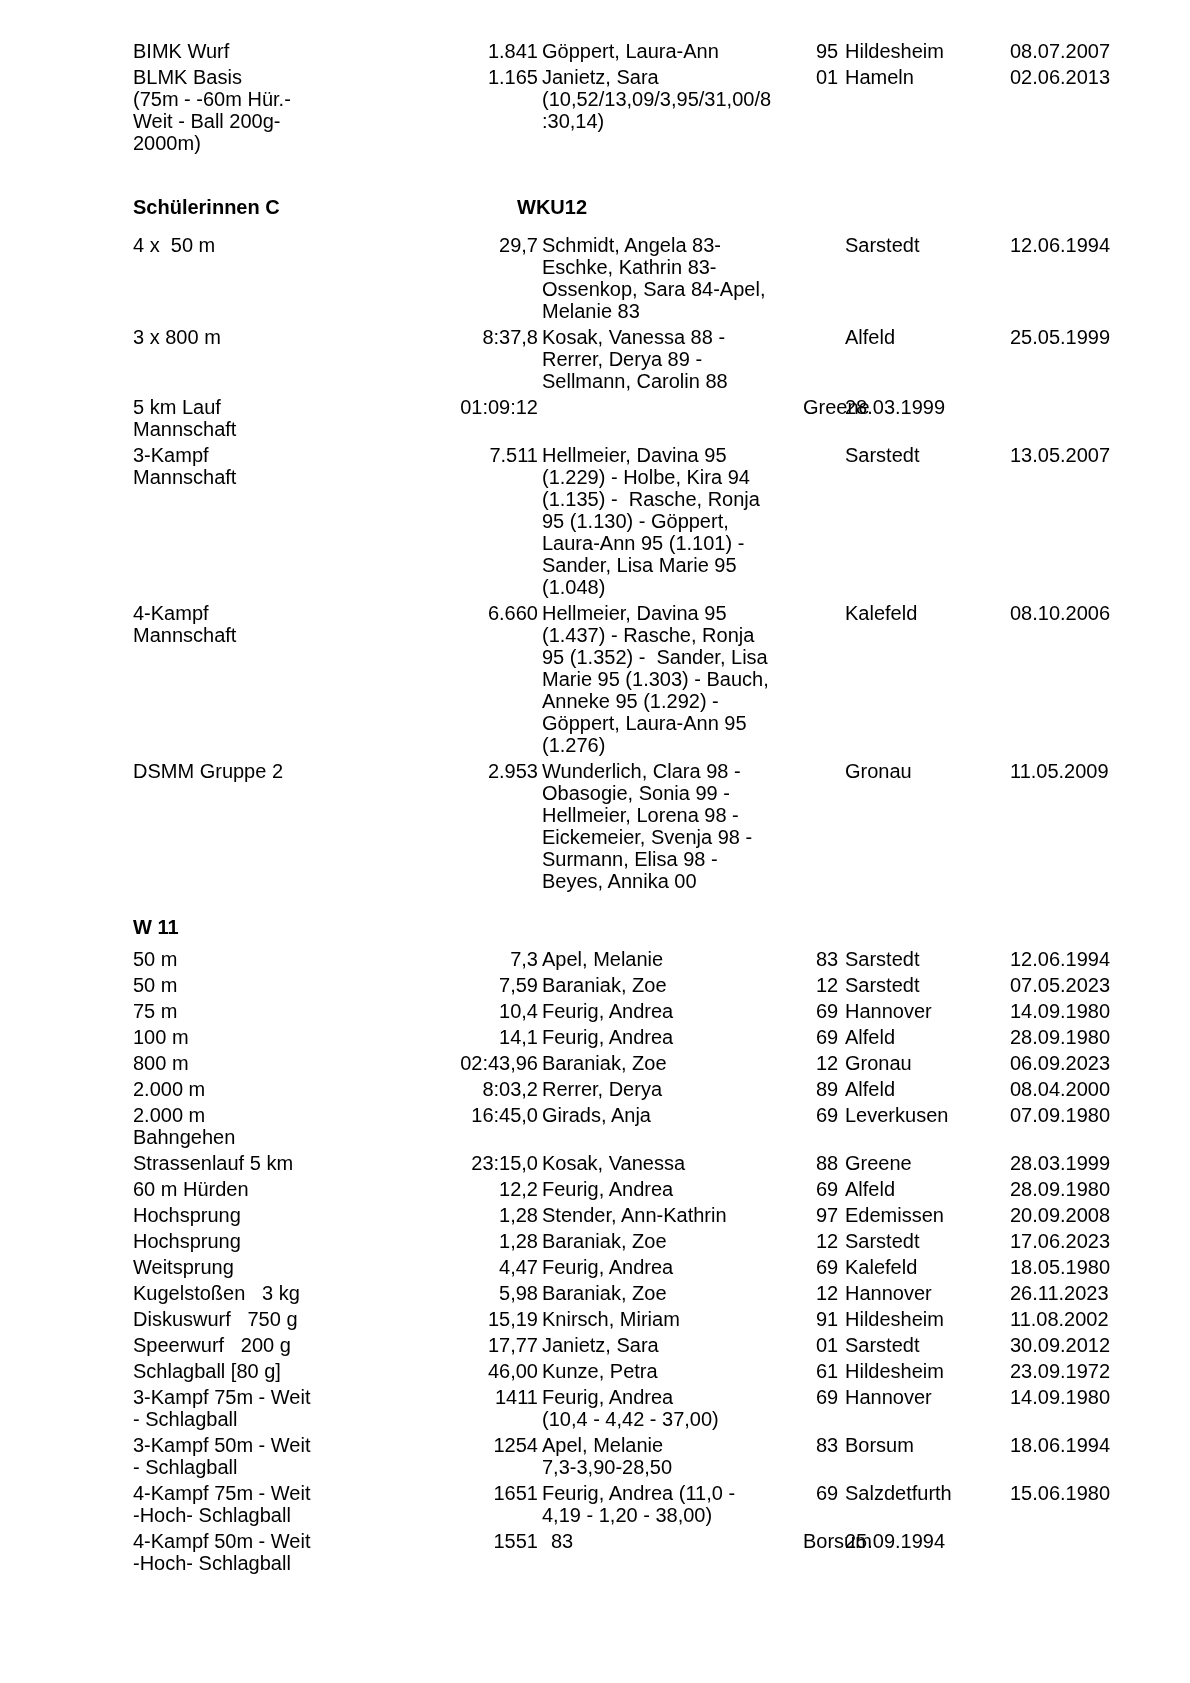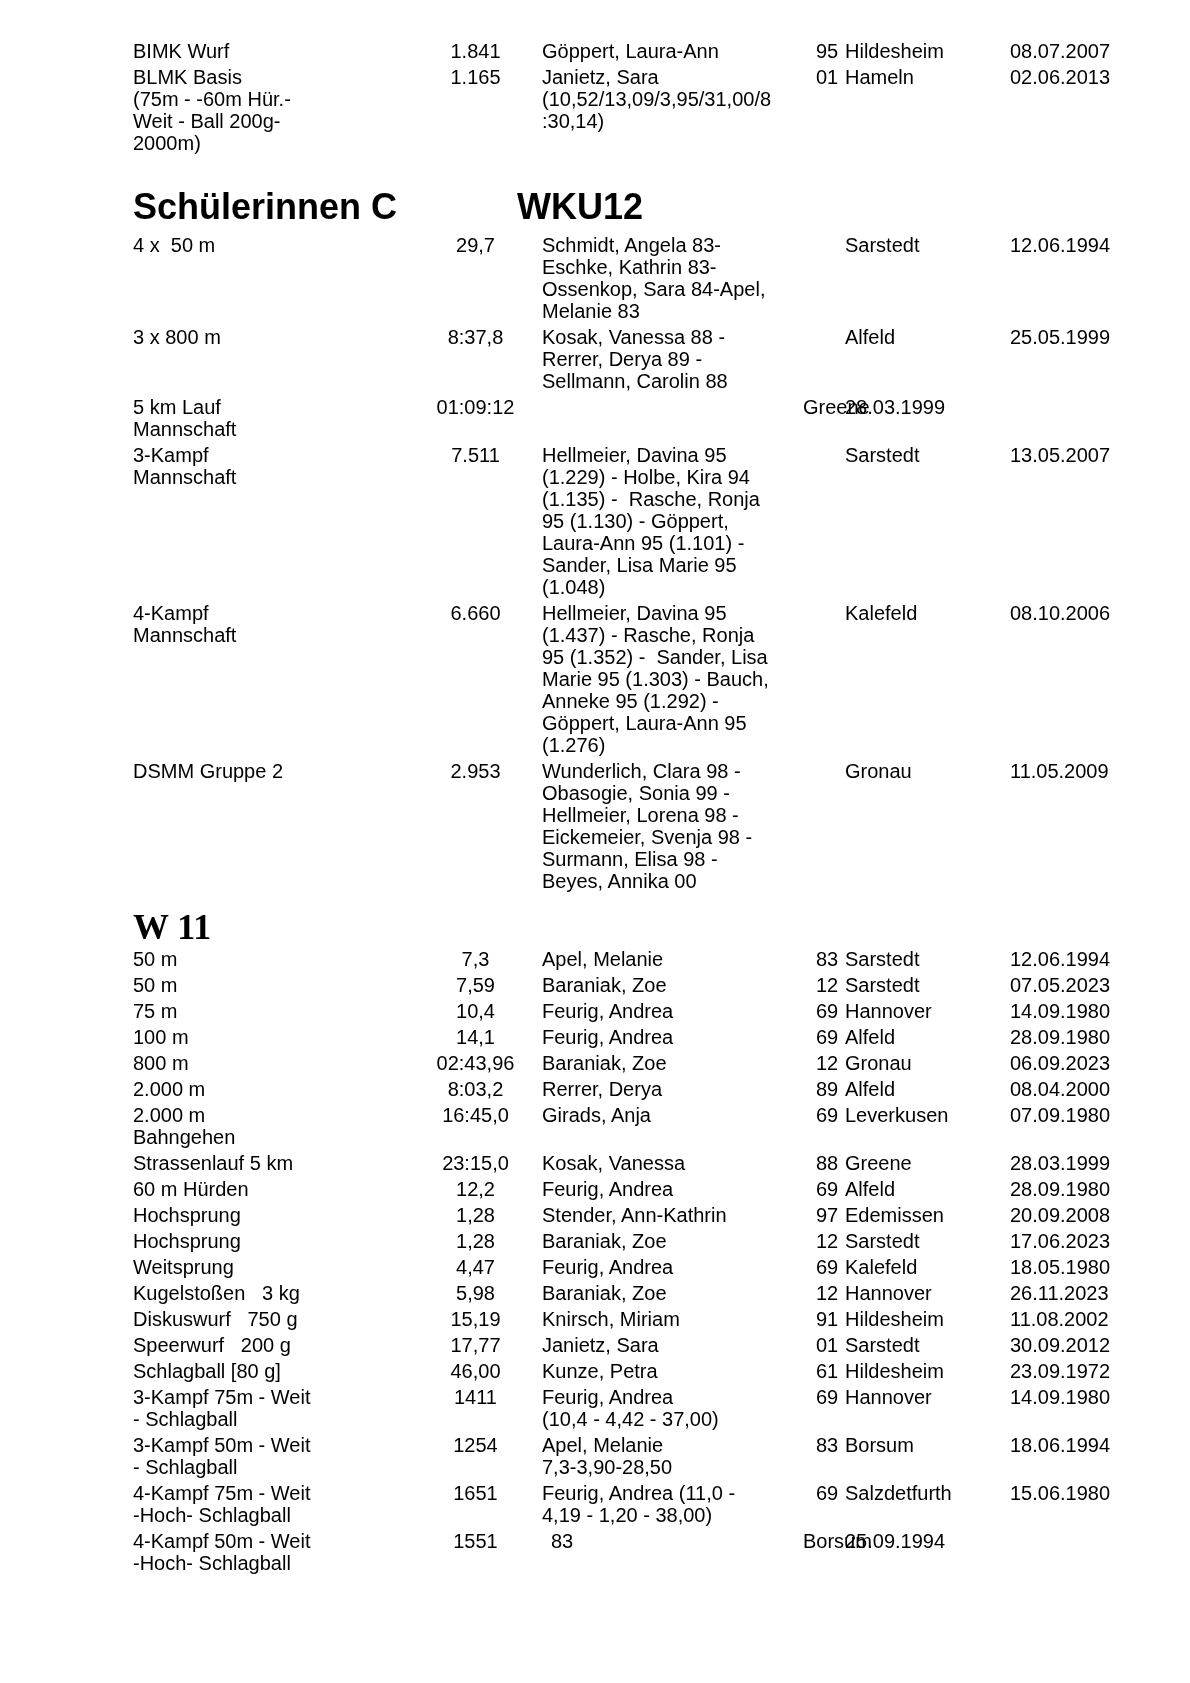--- a/index.html
+++ b/index.html
@@ -17,38 +17,38 @@
     color: #000000;
     position: relative;
   }
   .content {
     padding: 40px 0 0 133px;
   }
   .section { margin: 0; }
   .section-heading {
     display: grid;
     grid-template-columns: 384px auto;
-    font-size: 36px;
+    font-size: 20px;
     line-height: 30px;
     font-weight: bold;
     margin: 0 0 12px 0;
   }
   .section-heading.first-sub { margin-top: 38px; }
-  .section-heading.plain { margin-top: 20px; margin-bottom: 6px; font-family: Liberation Serif, serif; }
+  .section-heading.plain { margin-top: 20px; margin-bottom: 6px; }
   .record-row {
     display: grid;
     grid-template-columns: 280px 125px 265px 42px 165px 100px;
     margin-bottom: 4px;
   }
   .cell {
     white-space: pre-wrap;
     word-break: normal;
   }
   .c-disc  { }
-  .c-perf  { text-align: center; }
+  .c-perf  { text-align: right; }
   .c-ath   { padding-left: 4px; }
   .c-yob   { padding-left: 13px; }
   .c-place { }
   .c-date  { }
 </style>
 </head>
 <body>
 
 <div class="content">
     <div class="section">

